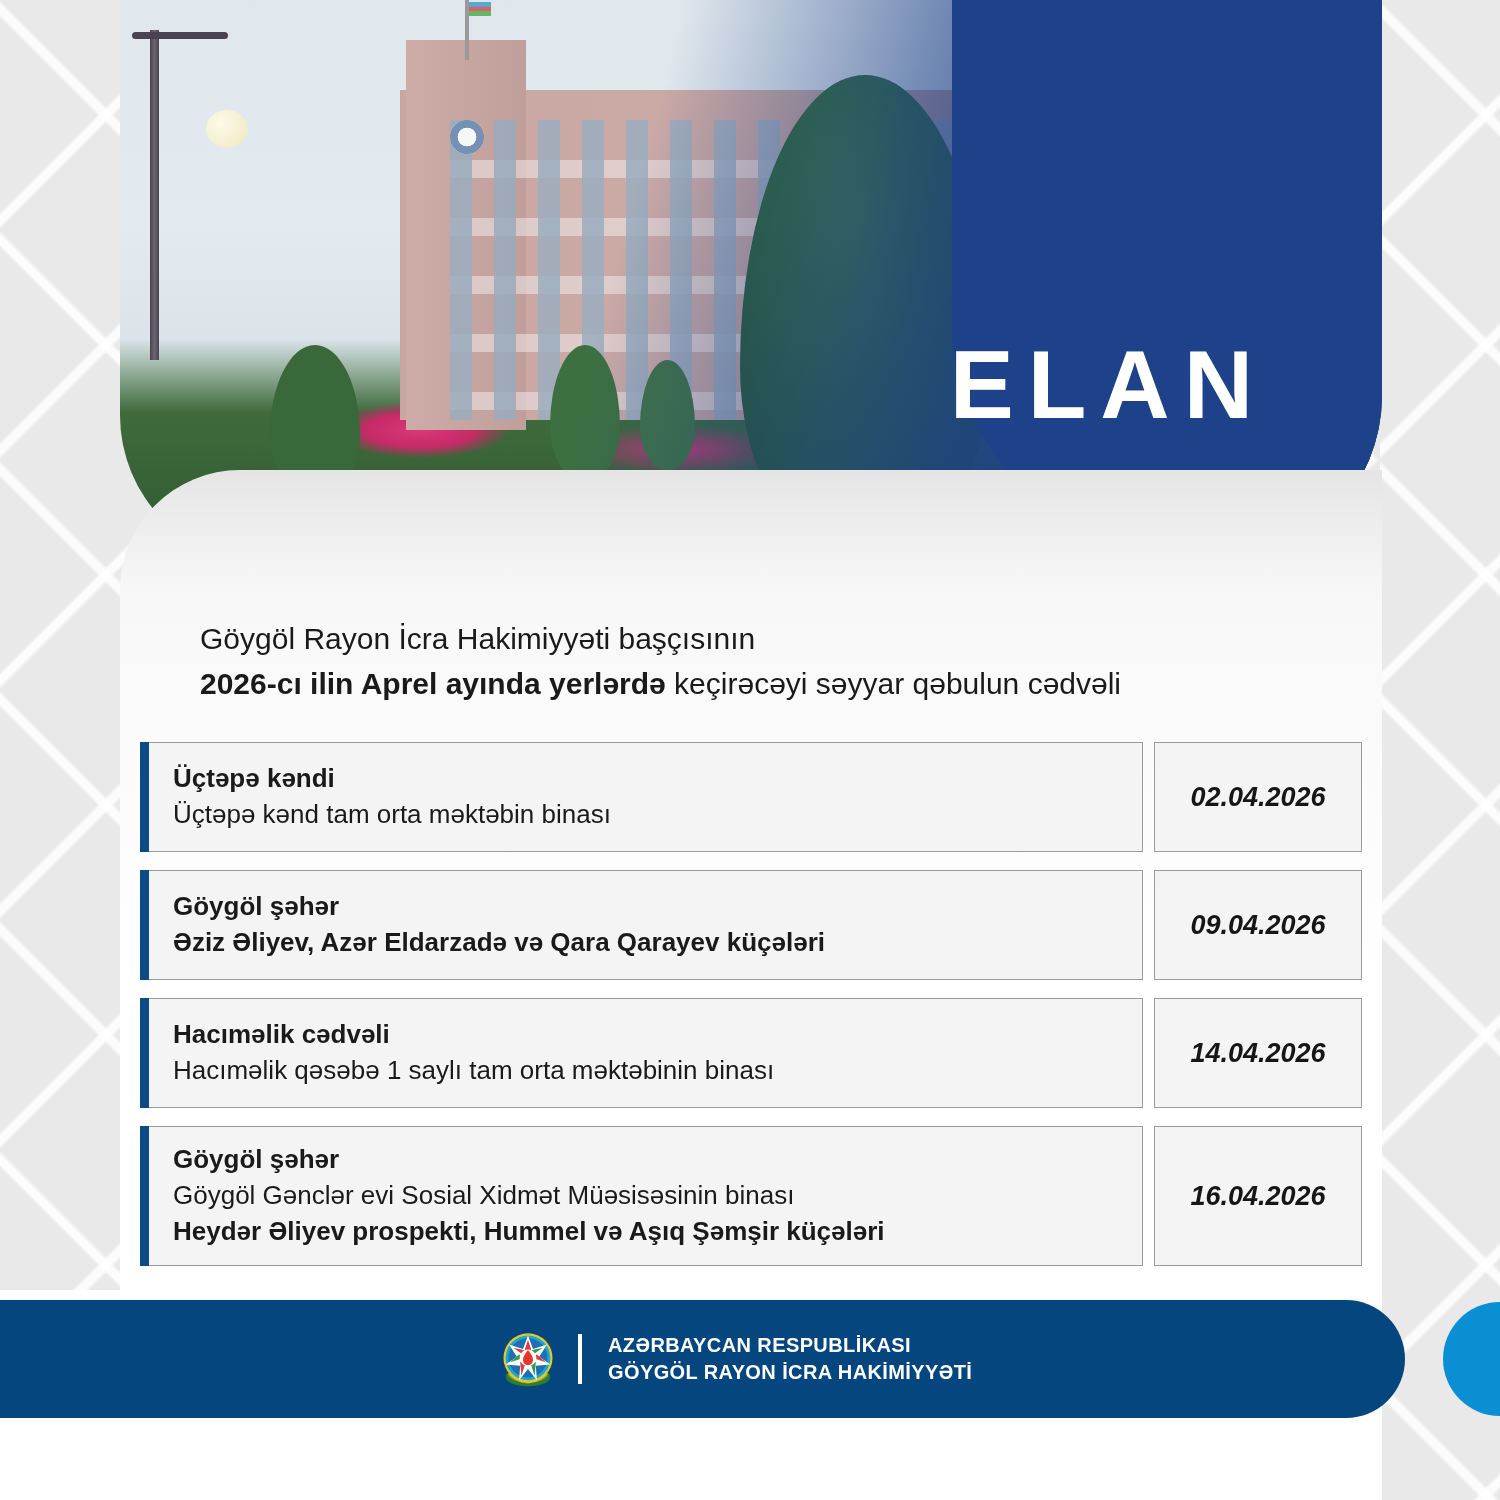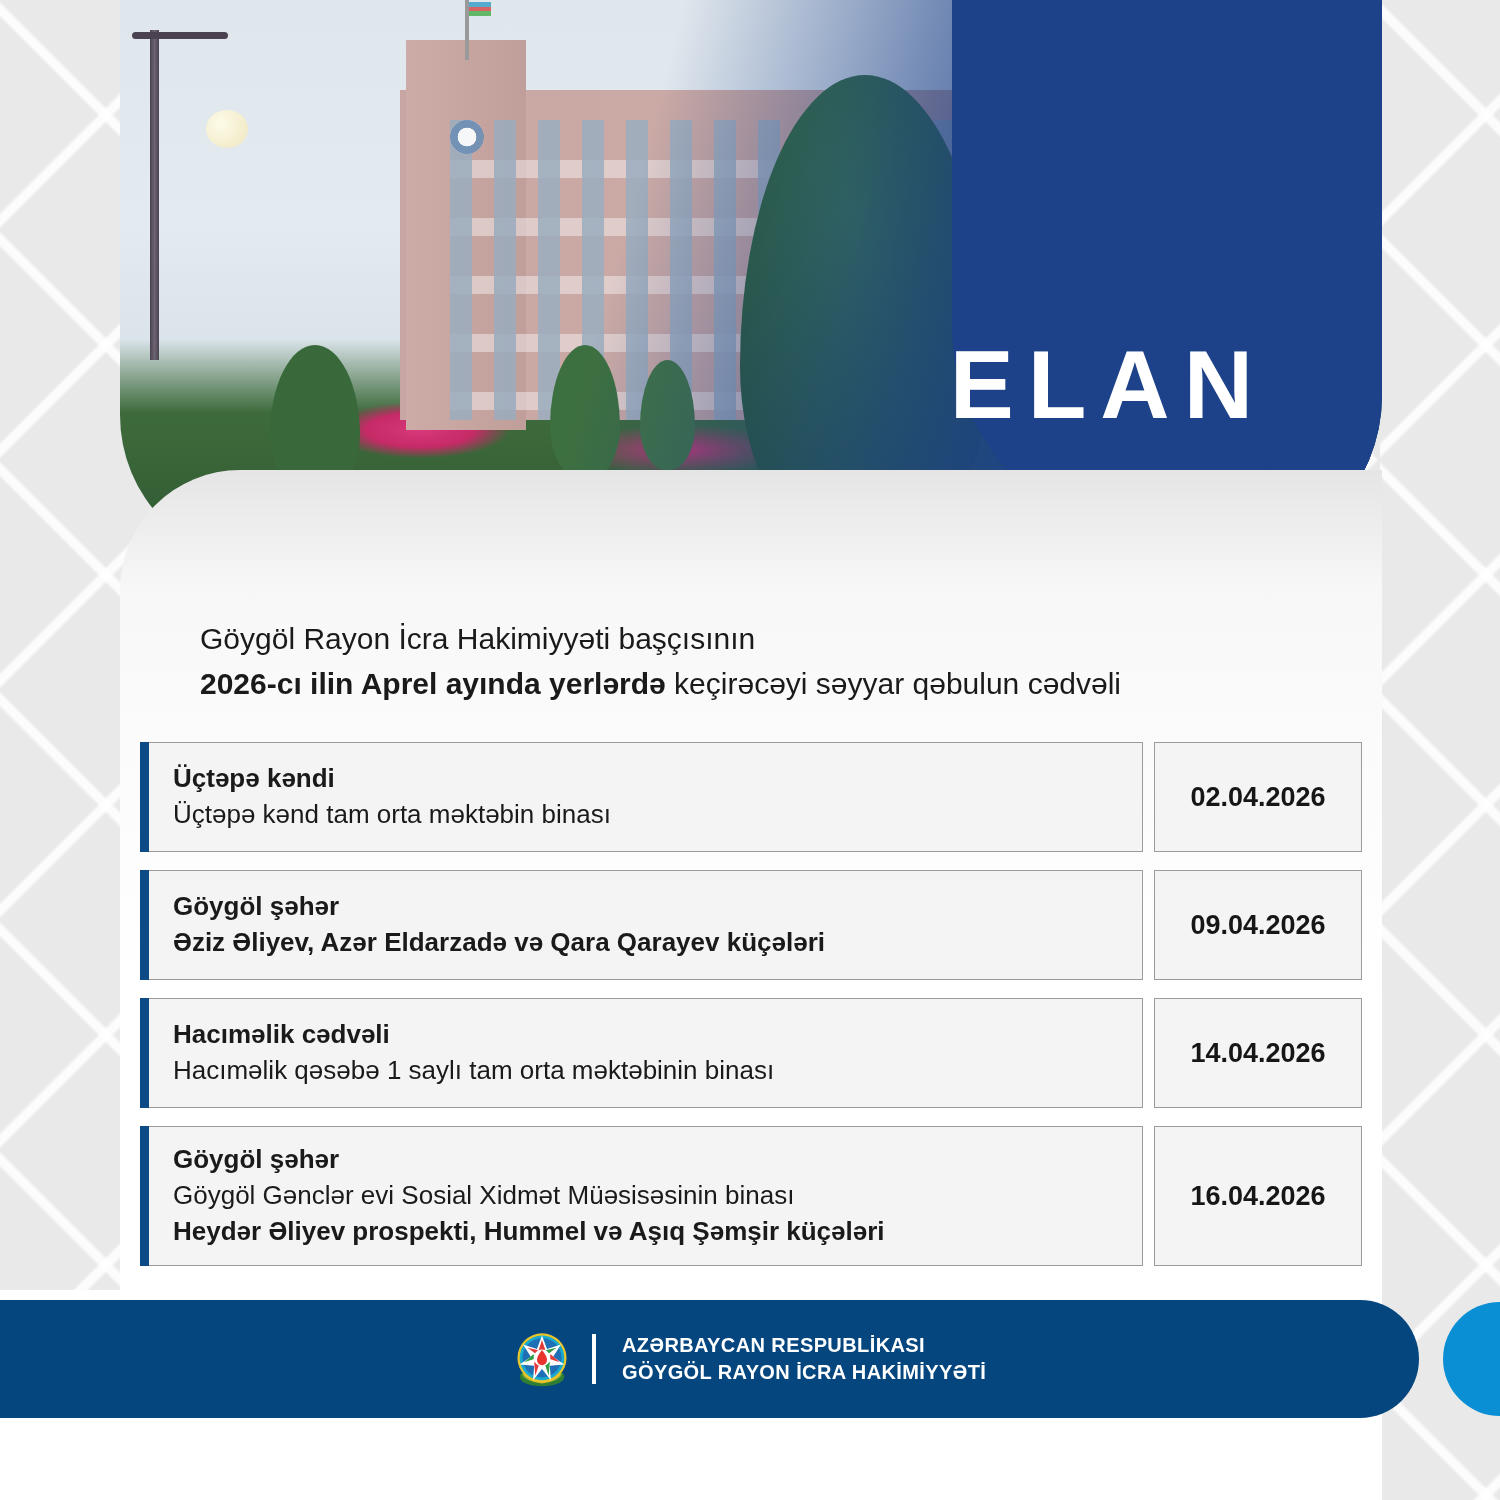--- a/index.html
+++ b/index.html
@@ -124,32 +124,32 @@
     border:1px solid #9b9b9b;
     border-left:none;
     padding:14px 22px 16px 24px;
     display:flex;flex-direction:column;justify-content:center;
     min-height:78px;
   }
   .cell-date{
     flex:0 0 206px;margin-left:11px;
     background:#f4f4f4;border:1px solid #9b9b9b;
     display:flex;align-items:center;justify-content:center;
-    font-size:27px;font-weight:bold;color:#161616;
+    font-size:27px;font-weight:bold;font-style:italic;color:#161616;
   }
   .ln{font-size:26px;line-height:36px;color:#1a1a1a;}
   .ln.b{font-weight:bold;}
   .footer-white-left{
     position:absolute;left:0;top:1290px;width:120px;height:210px;background:#ffffff;
   }
   .footer-white-card{
     position:absolute;left:120px;top:1290px;width:1262px;height:210px;background:#ffffff;
   }
   .footer-inner{position:absolute;left:0;top:1300px;width:1405px;height:118px;
-    border-radius:0 59px 59px 0;background:#05467f;display:flex;align-items:center;padding-left:14px;}
+    border-radius:0 59px 59px 0;background:#05467f;display:flex;align-items:center;}
   .emblem{margin-left:500px;width:56px;height:58px;flex:0 0 56px;}
   .divider{width:4px;height:50px;background:#ffffff;margin:0 26px 0 22px;flex:0 0 4px;}
   .org{color:#ffffff;font-size:20px;line-height:27px;font-weight:bold;letter-spacing:.4px;}
 
   .circle-cyan{
     position:absolute;left:1443px;top:1302px;width:114px;height:114px;border-radius:50%;
     background:#0b8fd4;
   }
 </style>
 </head>

